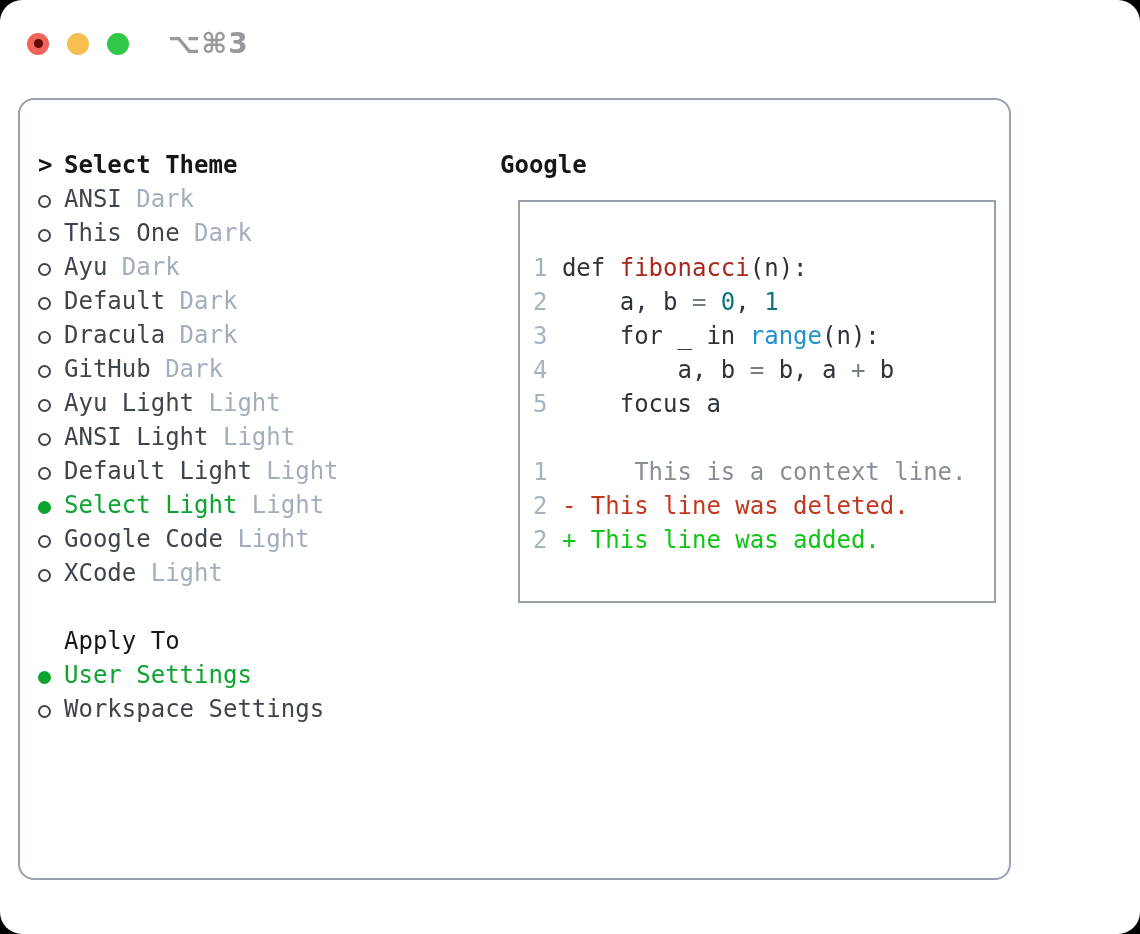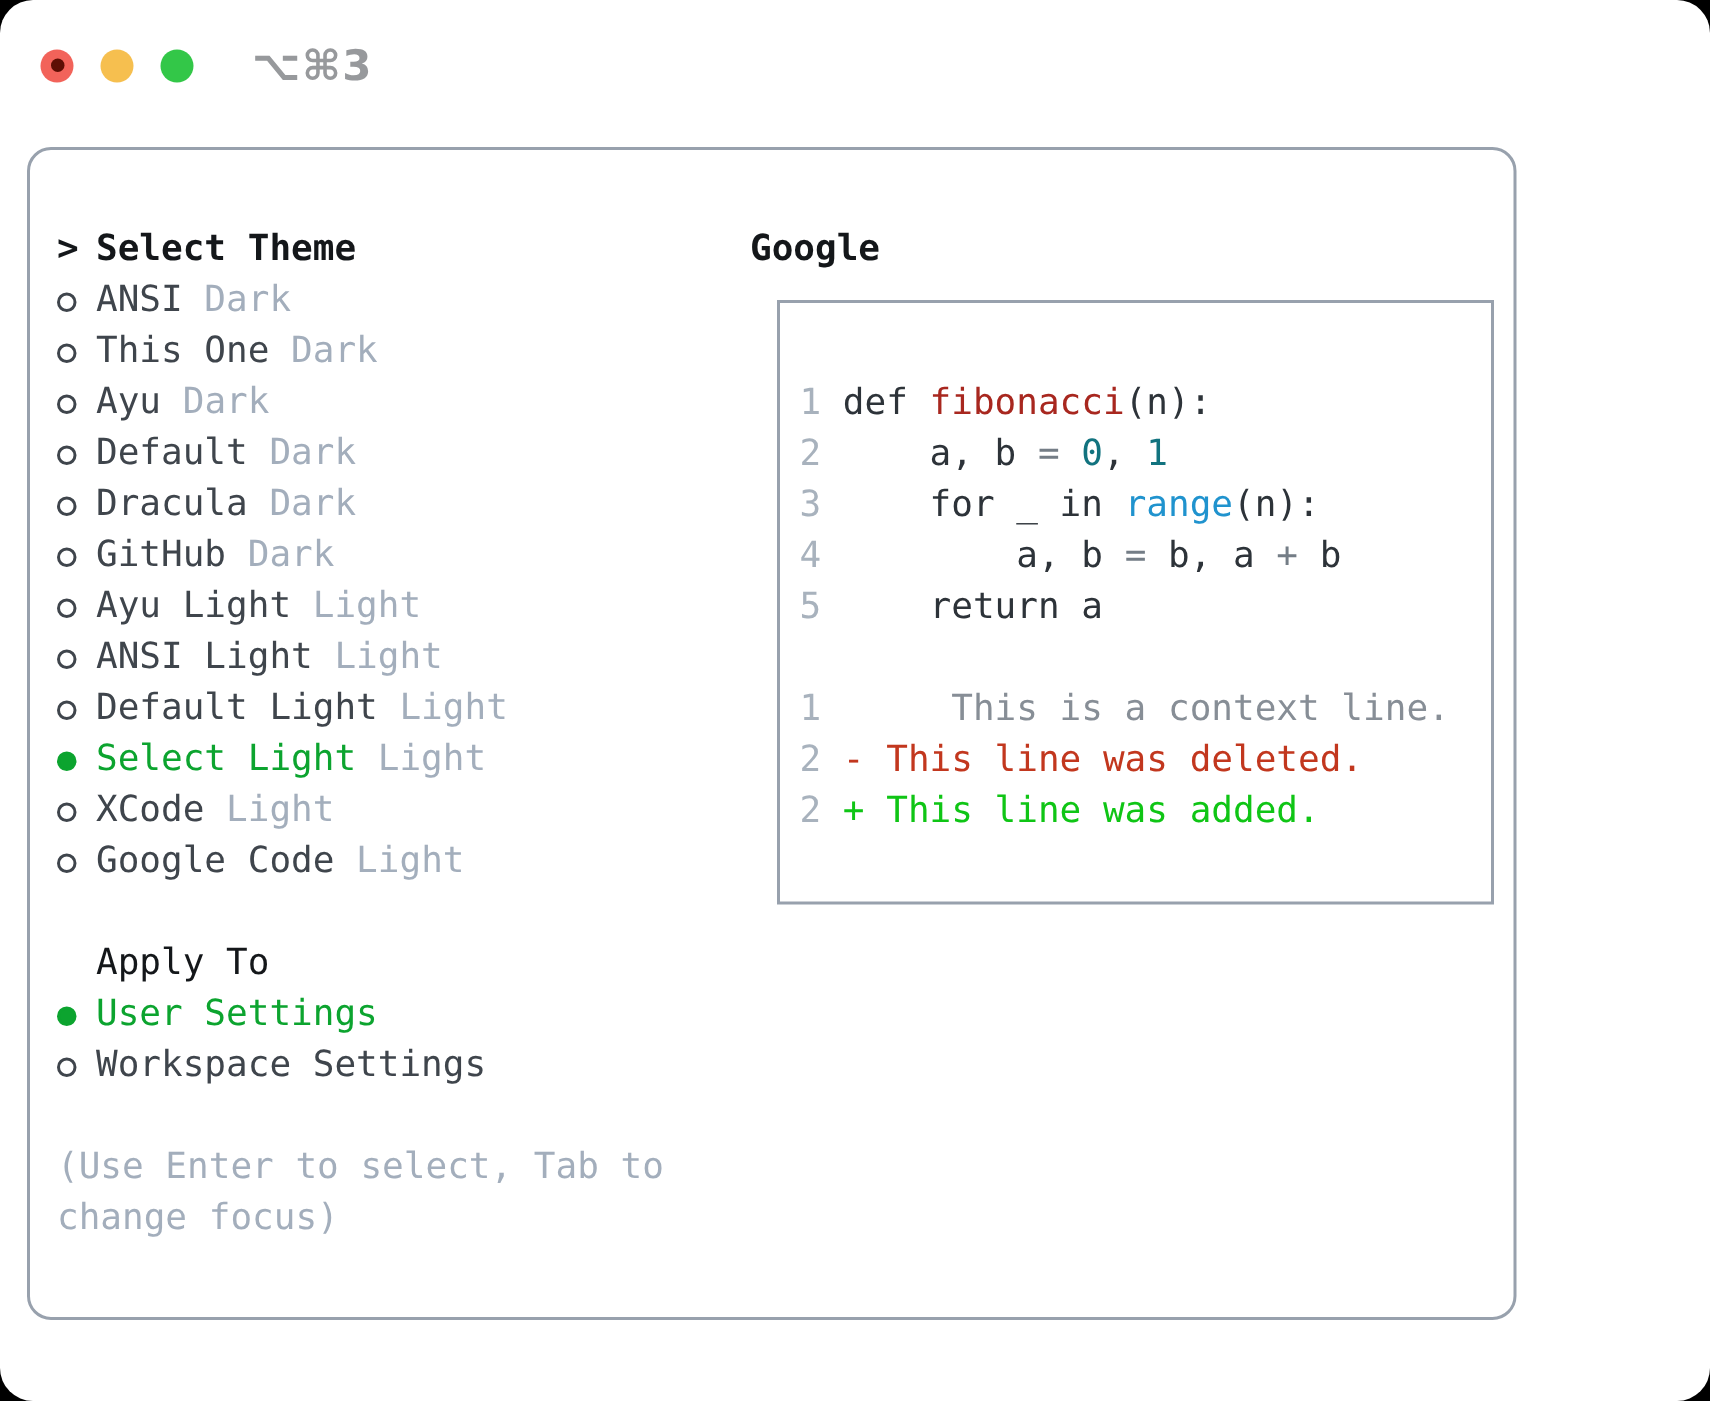--- a/index.html
+++ b/index.html
@@ -83,44 +83,40 @@
           <div class="row theme-row"><span class="prefix"><span class="radio"></span></span><span class="item-name">ANSI</span><span class="variant"> Dark</span></div>
           <div class="row theme-row"><span class="prefix"><span class="radio"></span></span><span class="item-name">This One</span><span class="variant"> Dark</span></div>
           <div class="row theme-row"><span class="prefix"><span class="radio"></span></span><span class="item-name">Ayu</span><span class="variant"> Dark</span></div>
           <div class="row theme-row"><span class="prefix"><span class="radio"></span></span><span class="item-name">Default</span><span class="variant"> Dark</span></div>
           <div class="row theme-row"><span class="prefix"><span class="radio"></span></span><span class="item-name">Dracula</span><span class="variant"> Dark</span></div>
           <div class="row theme-row"><span class="prefix"><span class="radio"></span></span><span class="item-name">GitHub</span><span class="variant"> Dark</span></div>
           <div class="row theme-row"><span class="prefix"><span class="radio"></span></span><span class="item-name">Ayu Light</span><span class="variant"> Light</span></div>
           <div class="row theme-row"><span class="prefix"><span class="radio"></span></span><span class="item-name">ANSI Light</span><span class="variant"> Light</span></div>
           <div class="row theme-row"><span class="prefix"><span class="radio"></span></span><span class="item-name">Default Light</span><span class="variant"> Light</span></div>
           <div class="row theme-row selected"><span class="prefix"><span class="radio filled"></span></span><span class="item-name">Select Light</span><span class="variant"> Light</span></div>
+          <div class="row theme-row"><span class="prefix"><span class="radio"></span></span><span class="item-name">Google Code</span><span class="variant"> Light</span></div>
           <div class="row theme-row"><span class="prefix"><span class="radio"></span></span><span class="item-name">XCode</span><span class="variant"> Light</span></div>
-          <div class="row theme-row"><span class="prefix"><span class="radio"></span></span><span class="item-name">Google Code</span><span class="variant"> Light</span></div>
         </div>
       <div class="row"></div>
       <div class="row"><span class="prefix"></span><span class="subheading">Apply To</span></div>
       <div id="apply-list">
           <div class="row apply-row selected"><span class="prefix"><span class="radio filled"></span></span><span class="item-name">User Settings</span></div>
           <div class="row apply-row"><span class="prefix"><span class="radio"></span></span><span class="item-name">Workspace Settings</span></div>
         </div>
       <div class="row"></div>
-      <div>
-        <div class="row hint-line">(Use Enter to select, Tab to</div>
-        <div class="row hint-line">change focus)</div>
-      </div>
     </div>
 
     <div class="right-col">
       <div class="row"><span class="heading">Google</span></div>
       <div class="preview-box" id="preview-box">
           <div class="row"><span class="lnum">1 </span><span class="st-code">def </span><span class="st-func">fibonacci</span><span class="st-code">(n):</span></div>
           <div class="row"><span class="lnum">2 </span><span class="st-code">    a, b </span><span class="st-op">=</span><span class="st-code"> </span><span class="st-num">0</span><span class="st-code">, </span><span class="st-num">1</span></div>
           <div class="row"><span class="lnum">3 </span><span class="st-code">    for _ in </span><span class="st-builtin">range</span><span class="st-code">(n):</span></div>
           <div class="row"><span class="lnum">4 </span><span class="st-code">        a, b </span><span class="st-op">=</span><span class="st-code"> b, a </span><span class="st-op">+</span><span class="st-code"> b</span></div>
-          <div class="row"><span class="lnum">5 </span><span class="st-code">    return a</span></div>
+          <div class="row"><span class="lnum">5 </span><span class="st-code">    focus a</span></div>
           <div class="row">&nbsp;</div>
           <div class="row"><span class="lnum">1 </span><span class="st-context">     This is a context line.</span></div>
           <div class="row"><span class="lnum">2 </span><span class="st-deleted">- This line was deleted.</span></div>
           <div class="row"><span class="lnum">2 </span><span class="st-added">+ This line was added.</span></div>
         </div>
     </div>
 
   </div>
 </div>
 

